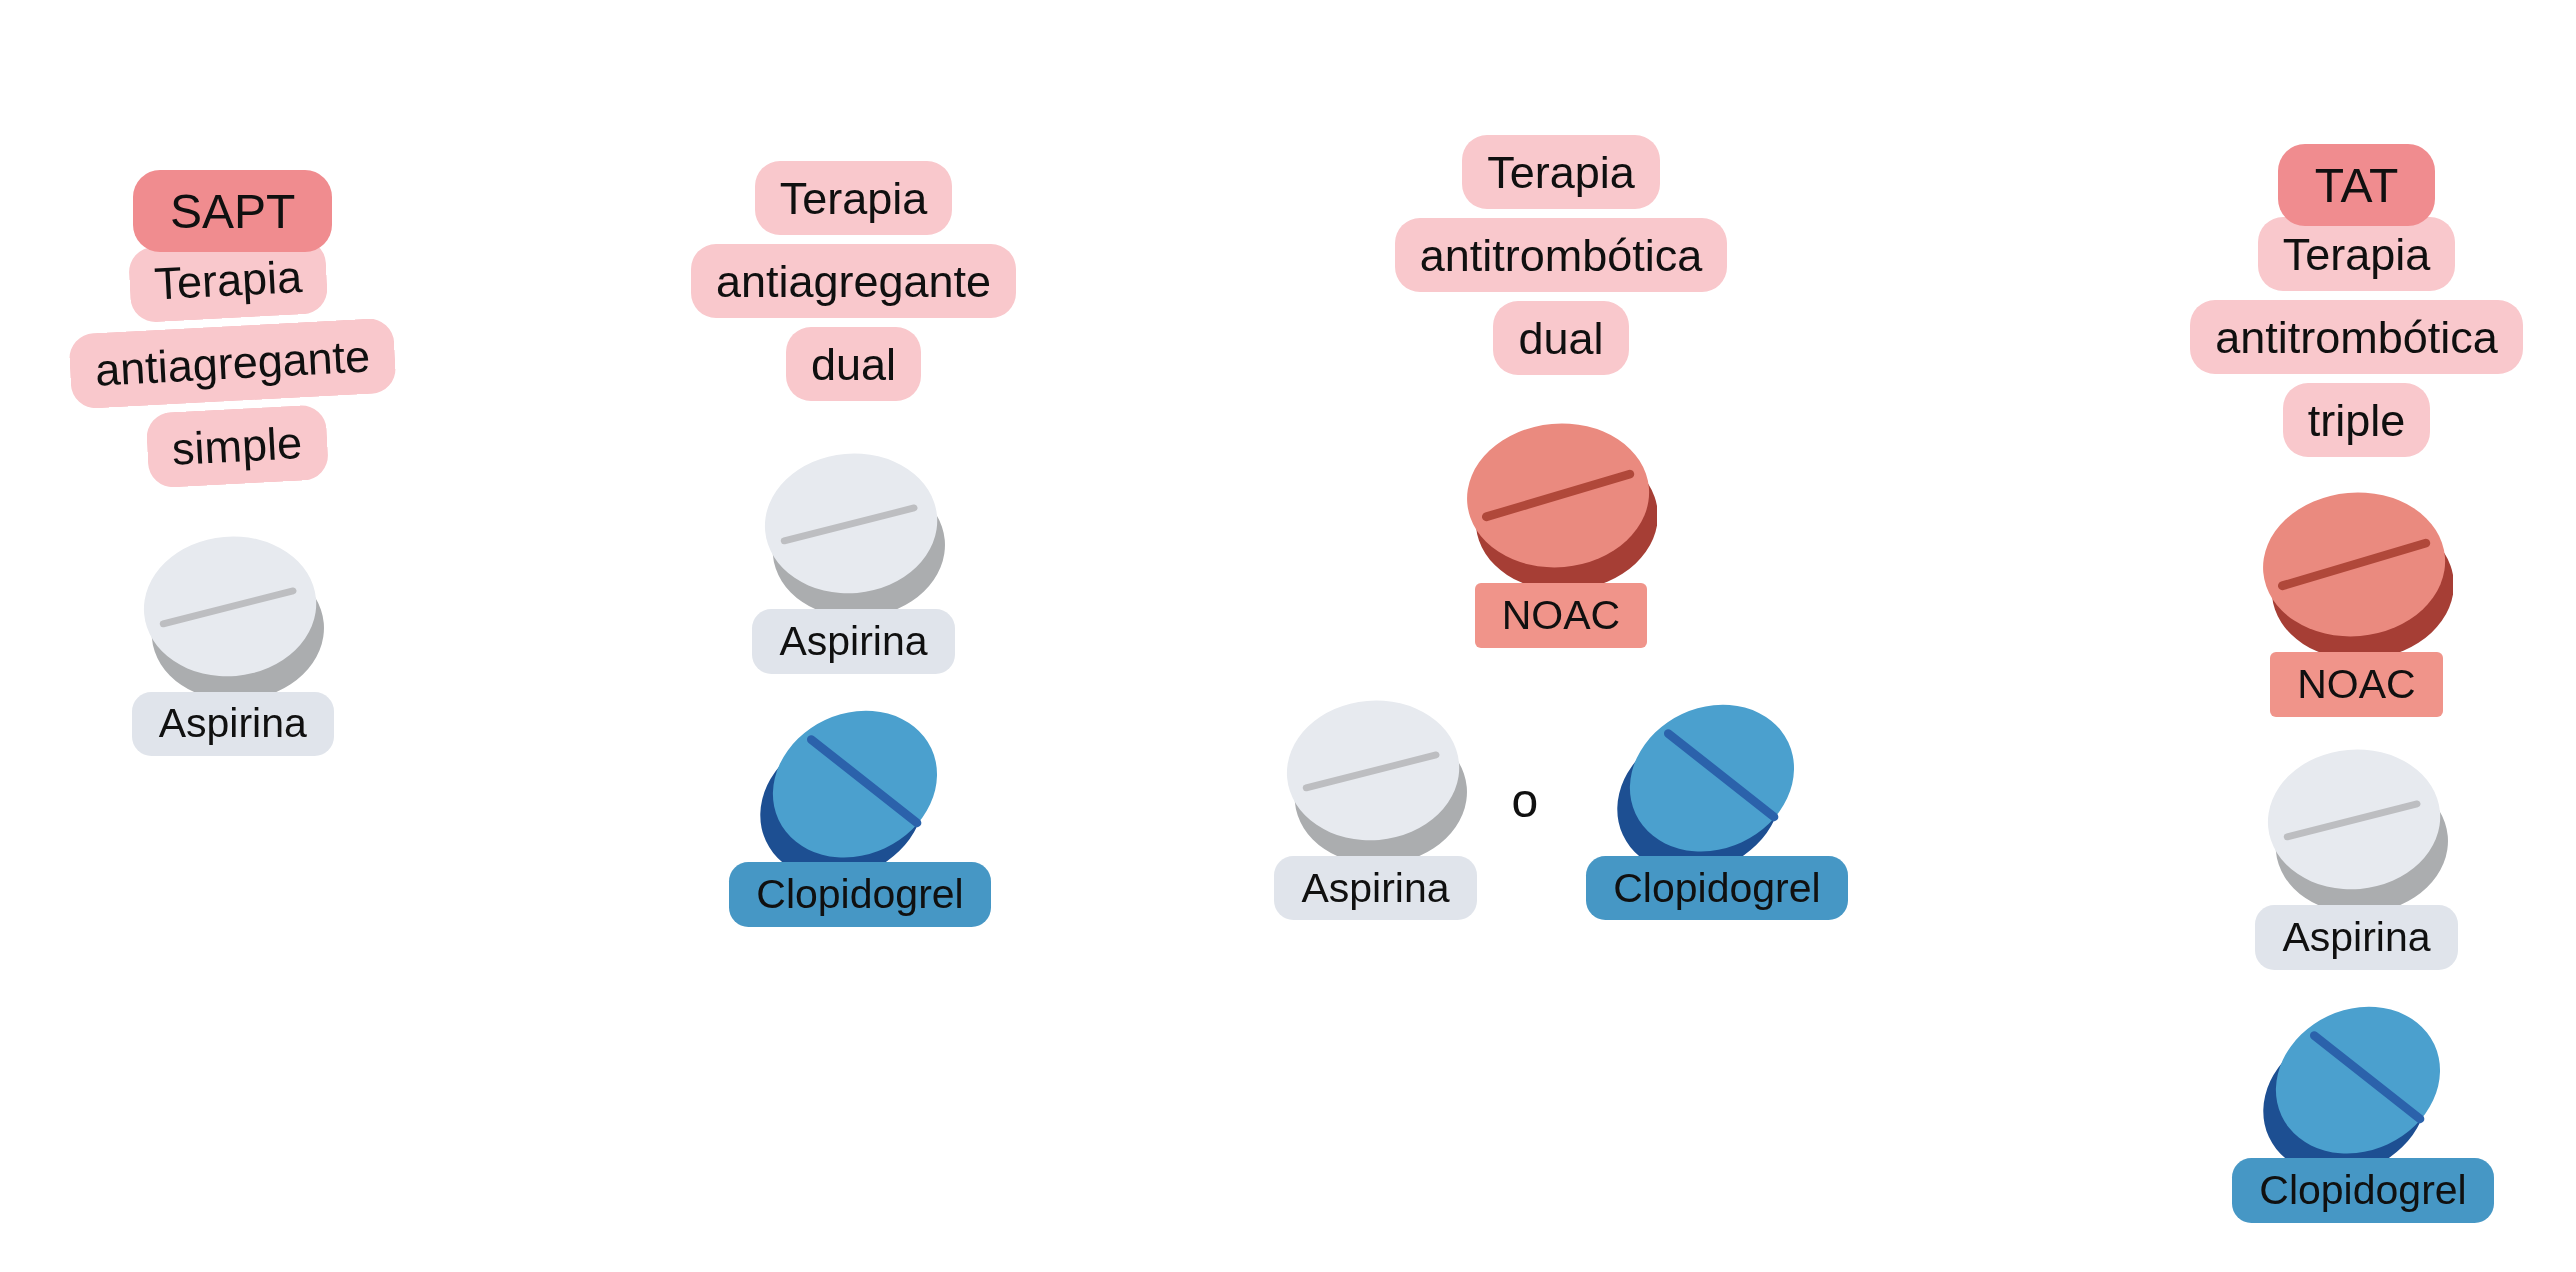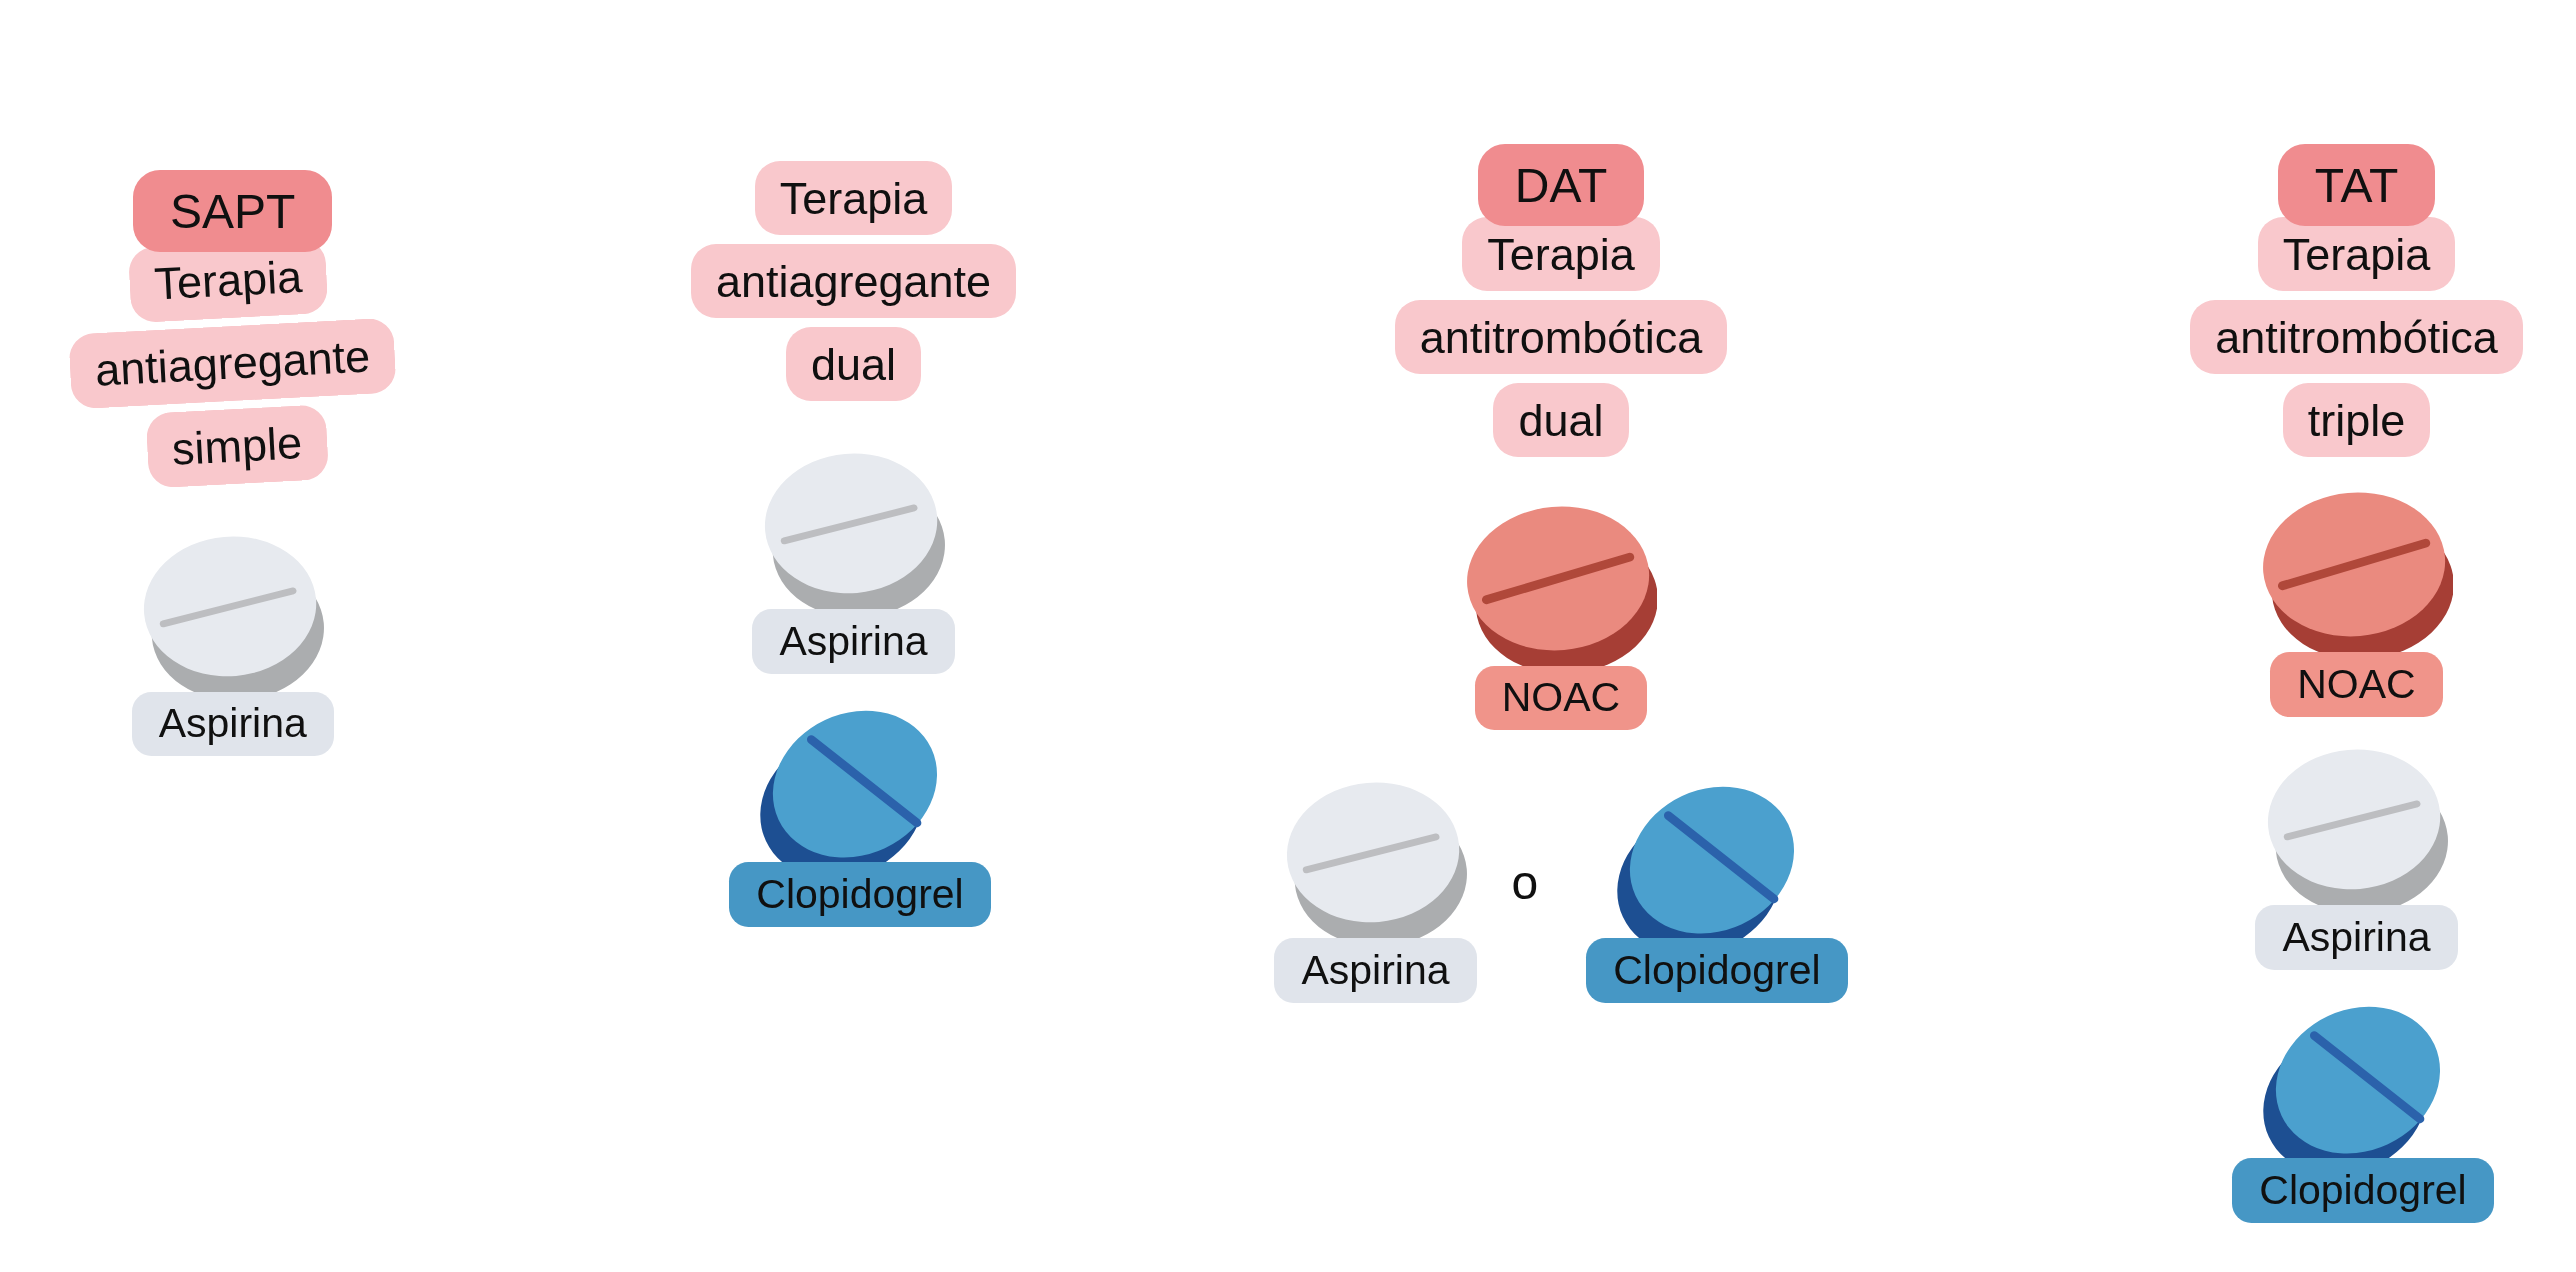--- a/index.html
+++ b/index.html
@@ -85,21 +85,21 @@
   .pill-label {
     position: relative;
     z-index: 2;
     margin-top: -29px;
     font-size: 41px;
     line-height: 1.1;
     padding: 9.7px 27px;
     border-radius: 19.4px;
   }
   .label-aspirin     { background: var(--aspirin-label-bg, #e0e4eb); }
-  .label-noac        { background: var(--noac-label-bg, #f0948a); }
+  .label-noac        { background: var(--noac-label-bg, #f0948a); border-radius: 6px; }
   .label-clopidogrel { background: var(--clopidogrel-label-bg, #4697c5); margin-left: 13px; }
 
   
   .s-asp { fill: var(--aspirin-shadow, #abadaf); }
   .f-asp { fill: var(--aspirin-face, #e7eaef); }
   .l-asp { stroke: var(--aspirin-line, #bdbec1); }
   .s-noa { fill: var(--noac-shadow, #a63e35); }
   .f-noa { fill: var(--noac-face, #ea8a7f); }
   .l-noa { stroke: var(--noac-line, #b0483a); }
   .s-clo { fill: var(--clopidogrel-shadow, #1d4f92); }
@@ -174,21 +174,20 @@
       <div class="pill-unit">
         <svg class="pill-svg" width="189" height="204" viewBox="0 0 195 210">
             <use href="#pill-clopidogrel-shape"></use>
           </svg>
         <span class="pill-label label-clopidogrel">Clopidogrel</span>
       </div>
     </div>
   </div>
 
   <div class="col col-dat">
-    <span class="acronym-chip">DAT</span>
     <p class="therapy-cloud"><span>Terapia
 antitrombótica
 dual</span></p>
     <div class="pills">
       <div class="pill-unit">
         <svg class="pill-svg" width="192" height="204" viewBox="0 0 198 210">
             <use href="#pill-noac-shape"></use>
           </svg>
         <span class="pill-label label-noac">NOAC</span>
       </div>

